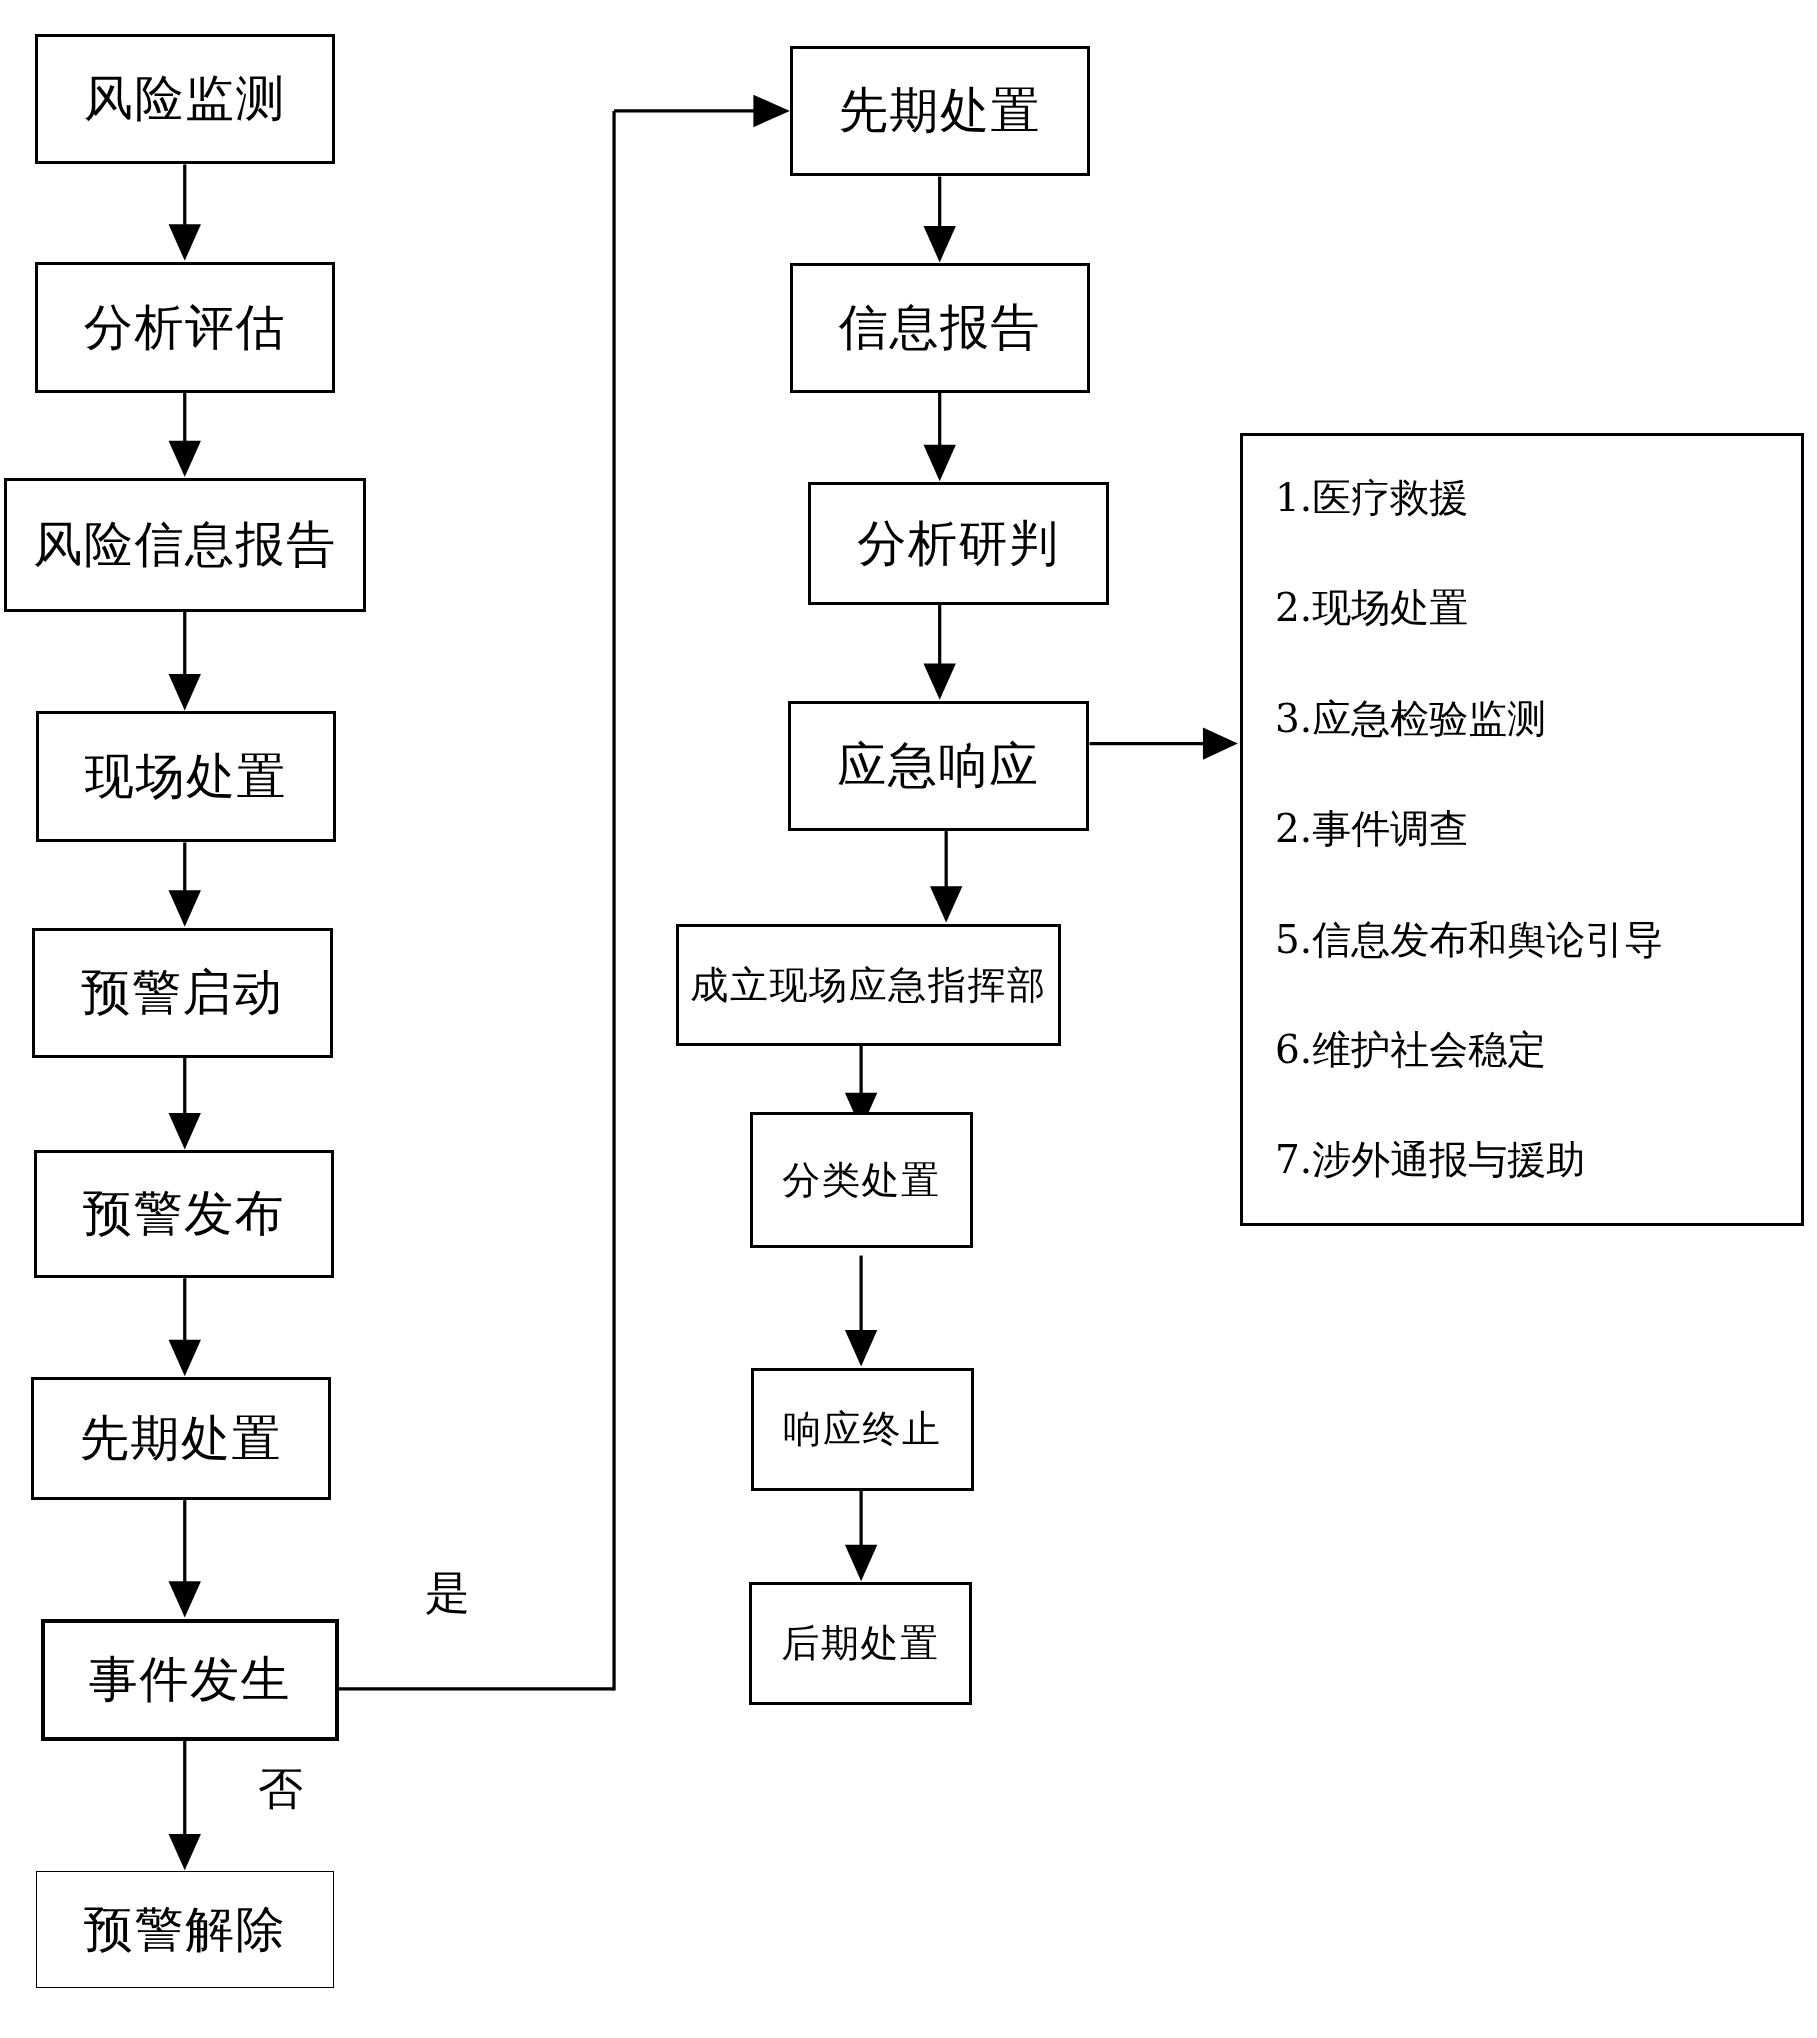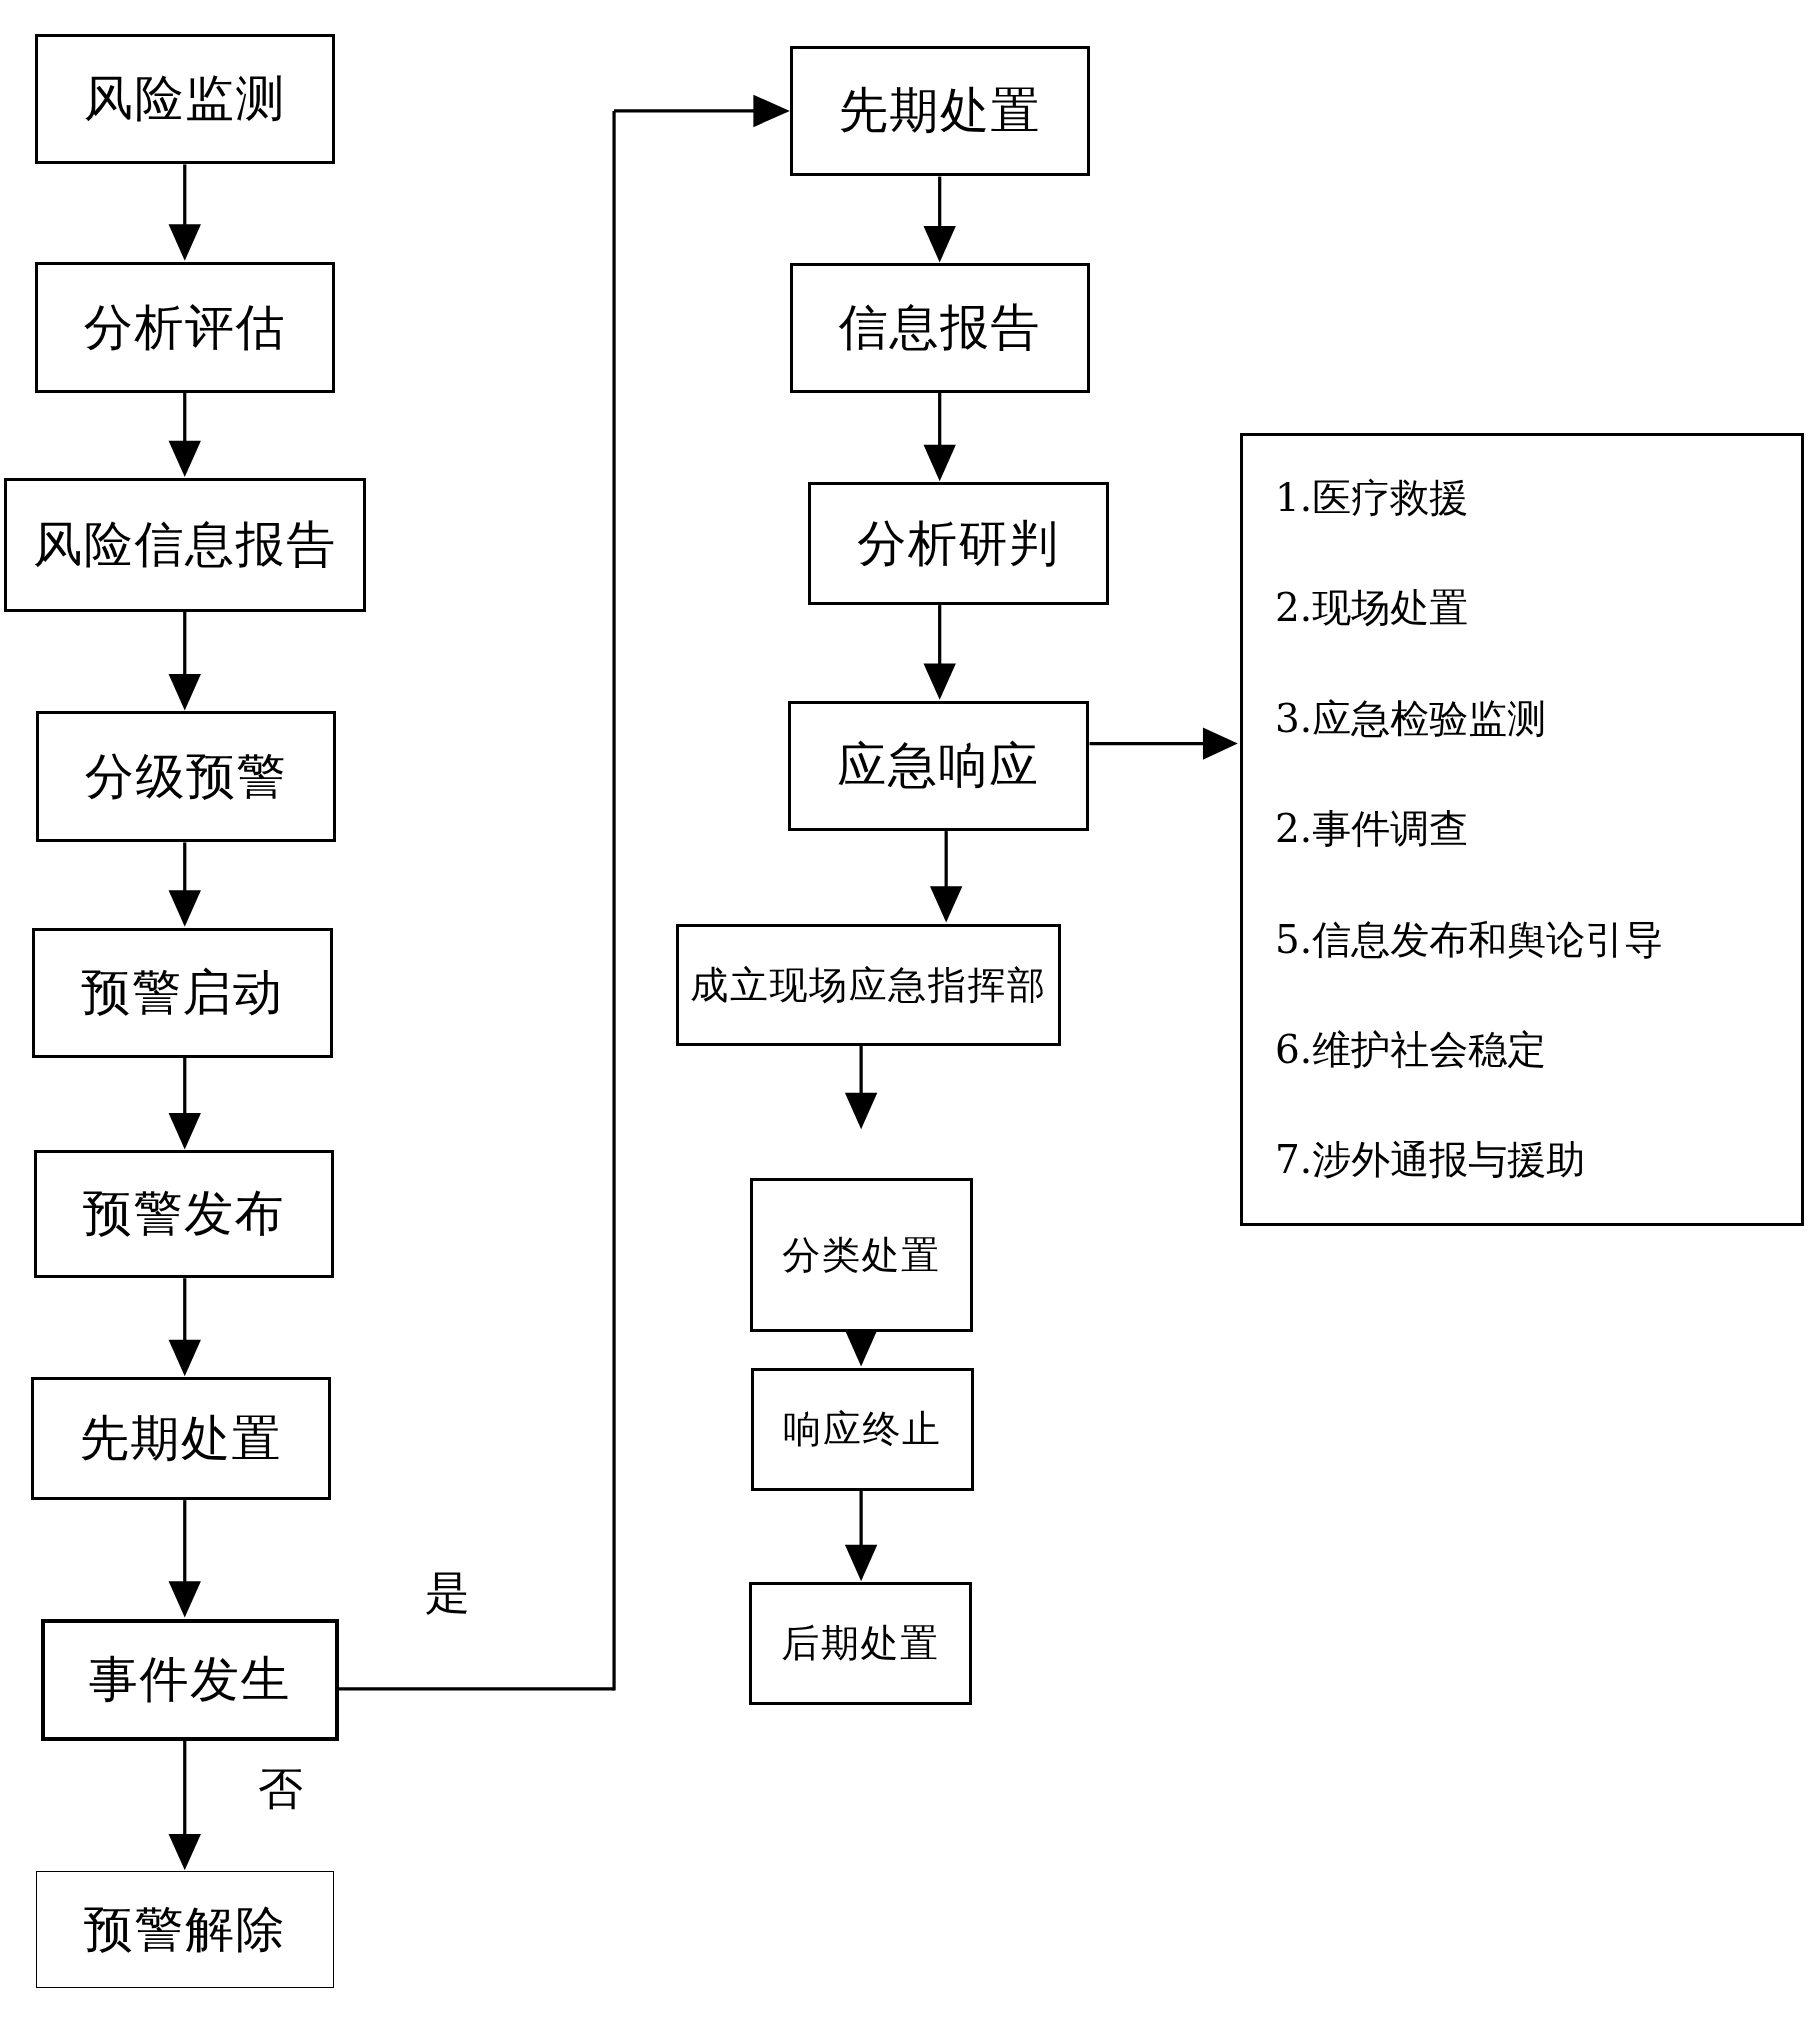--- a/index.html
+++ b/index.html
@@ -31,21 +31,21 @@
   .n5{left:32px;top:928px;width:301px;height:130px}
   .n6{left:34px;top:1150px;width:300px;height:128px}
   .n7{left:31px;top:1377px;width:300px;height:123px}
   .n8{left:41px;top:1619px;width:298px;height:122px}
   .n9{left:36px;top:1871px;width:298px;height:117px}
   .m1{left:790px;top:46px;width:300px;height:130px}
   .m2{left:790px;top:263px;width:300px;height:130px}
   .m3{left:808px;top:482px;width:301px;height:123px}
   .m4{left:788px;top:701px;width:301px;height:130px}
   .m5{left:676px;top:924px;width:385px;height:122px}
-  .m6{left:750px;top:1178px;width:223px;height:154px}
+  .m6{left:750px;top:1112px;width:223px;height:136px}
   .m7{left:751px;top:1368px;width:223px;height:123px}
   .m8{left:749px;top:1582px;width:223px;height:123px}
   .float-label{
     position:absolute;
     font-size:45px;
     line-height:1;
   }
   .lbl-yes{left:425px;top:1570px;}
   .lbl-no{left:258px;top:1766px;}
   .panel{
@@ -150,21 +150,21 @@
   <div class="node n1">
       <span>风险监测</span>
     </div>
   <div class="node n2">
       <span>分析评估</span>
     </div>
   <div class="node n3">
       <span>风险信息报告</span>
     </div>
   <div class="node n4">
-      <span>分级预警</span>
+      <span>现场处置</span>
     </div>
   <div class="node n5">
       <span>预警启动</span>
     </div>
   <div class="node n6">
       <span>预警发布</span>
     </div>
   <div class="node n7">
       <span>先期处置</span>
     </div>

